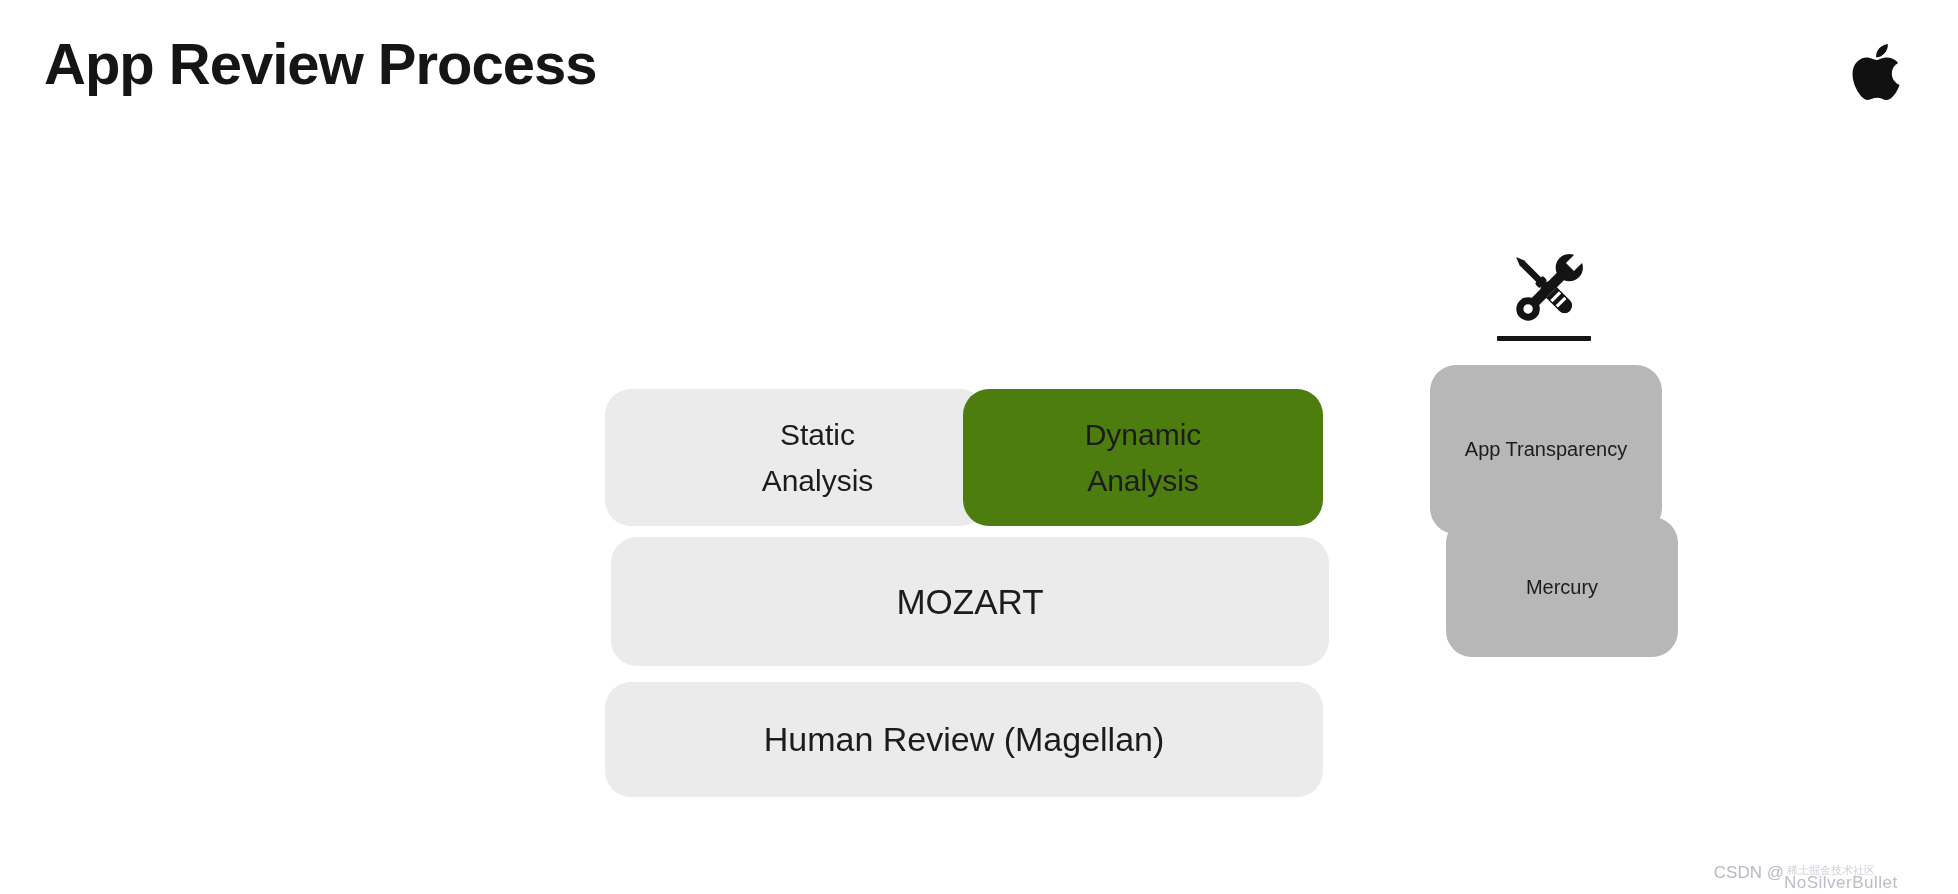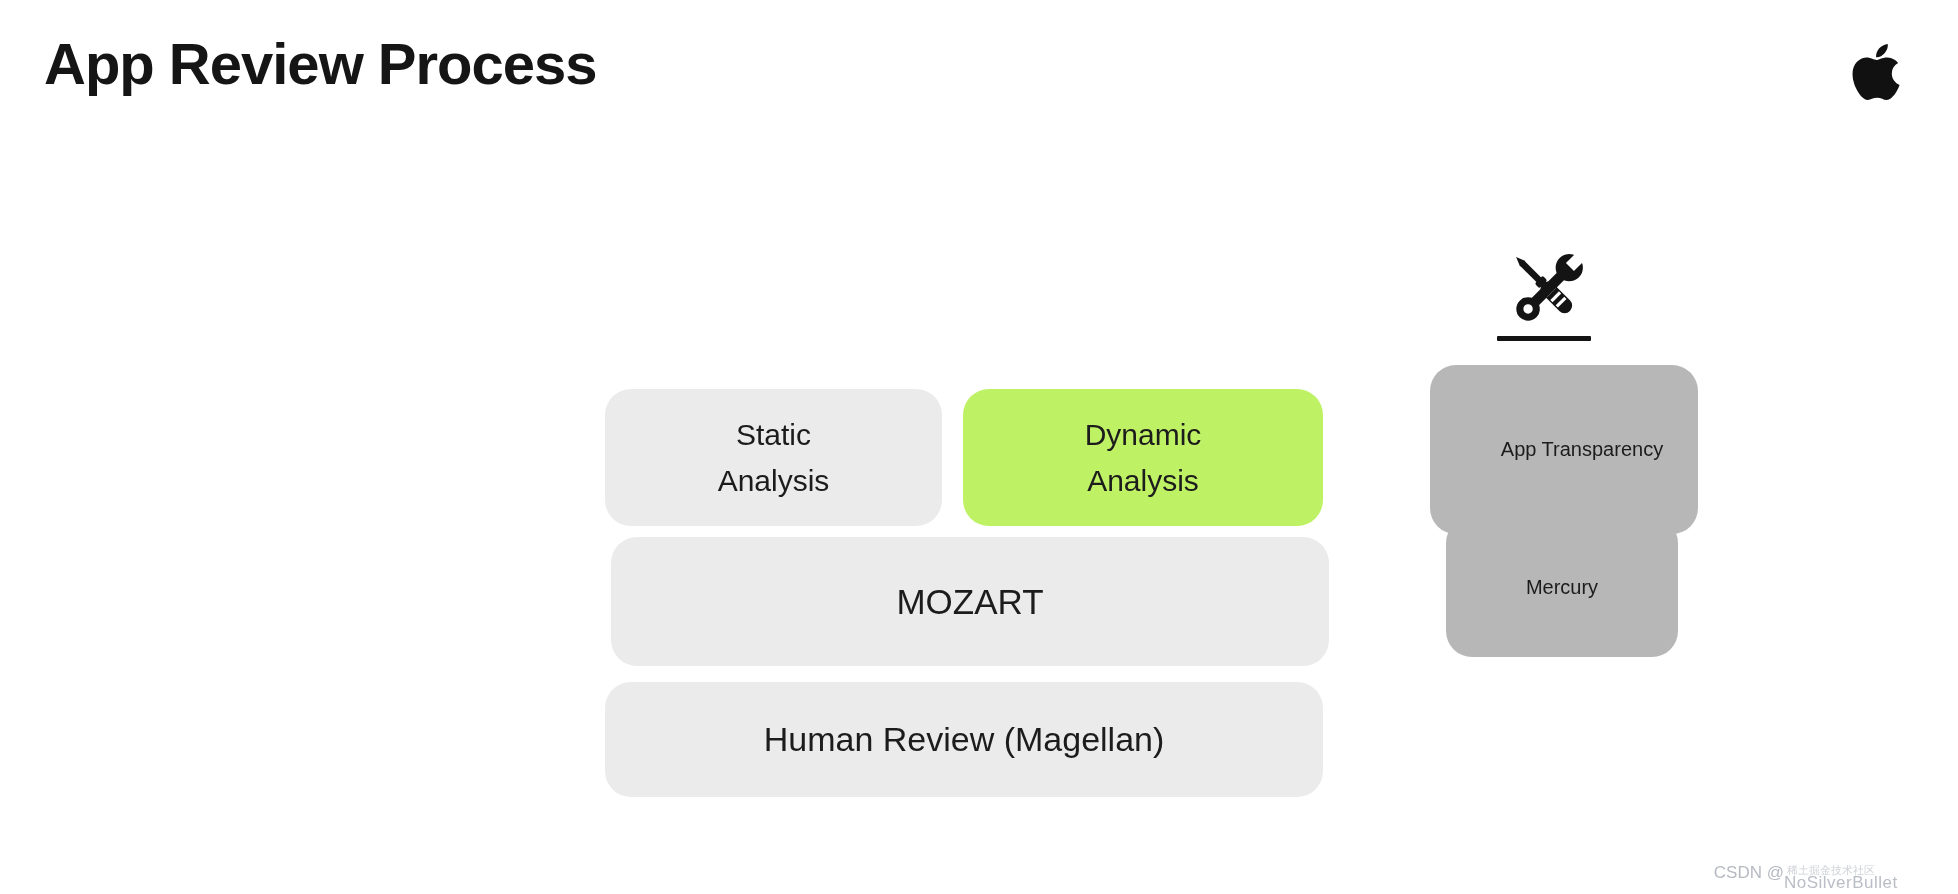--- a/index.html
+++ b/index.html
@@ -26,27 +26,27 @@
     position:absolute;left:1497px;top:336px;width:94px;height:5px;
     background:#141414;border-radius:1px;
   }
   .box{
     position:absolute;
     border-radius:26px;
     display:flex;align-items:center;justify-content:center;
     text-align:center;color:#1c1c1c;
   }
   .box-light{background:#ebebeb;}
-  .box-mid{background:#bef264;}
+  .box-mid{background:#4d7c0f;}
   .box-right{background:#b7b7b7;}
-  .box-static{left:605px;top:389px;width:337px;height:137px;font-size:30px;line-height:46px;}
+  .box-static{left:605px;top:389px;width:337px;height:137px;font-size:30px;line-height:46px;padding-left:44px;}
   .box-dynamic{left:963px;top:389px;width:360px;height:137px;font-size:30px;line-height:46px;}
   .box-mozart{left:605px;top:537px;width:718px;height:129px;font-size:35px;margin-left:6px;}
   .box-human{left:605px;top:682px;width:718px;height:115px;font-size:34px;text-align:right;}
-  .box-apptrans{left:1430px;top:365px;width:232px;height:169px;font-size:20px;padding-left:36px;}
+  .box-apptrans{left:1430px;top:365px;width:232px;height:169px;font-size:20px;}
   .box-mercury{left:1430px;top:517px;width:232px;height:140px;font-size:20px;margin-left:16px;}
   .watermark{
     position:absolute;right:6px;top:860px;height:26px;
     font-size:17px;color:rgba(168,173,182,0.85);
     white-space:nowrap;display:flex;align-items:center;
   }
   .wm-stack{position:relative;display:inline-block;width:168px;height:24px;}
   .wm-layer{position:absolute;left:0;top:12px;white-space:nowrap;}
   .wm-latin{color:rgba(168,173,182,0.80);letter-spacing:0.5px;}
   .wm-cjk{color:rgba(168,173,182,0.55);font-size:11px;left:3px;top:2px;}

